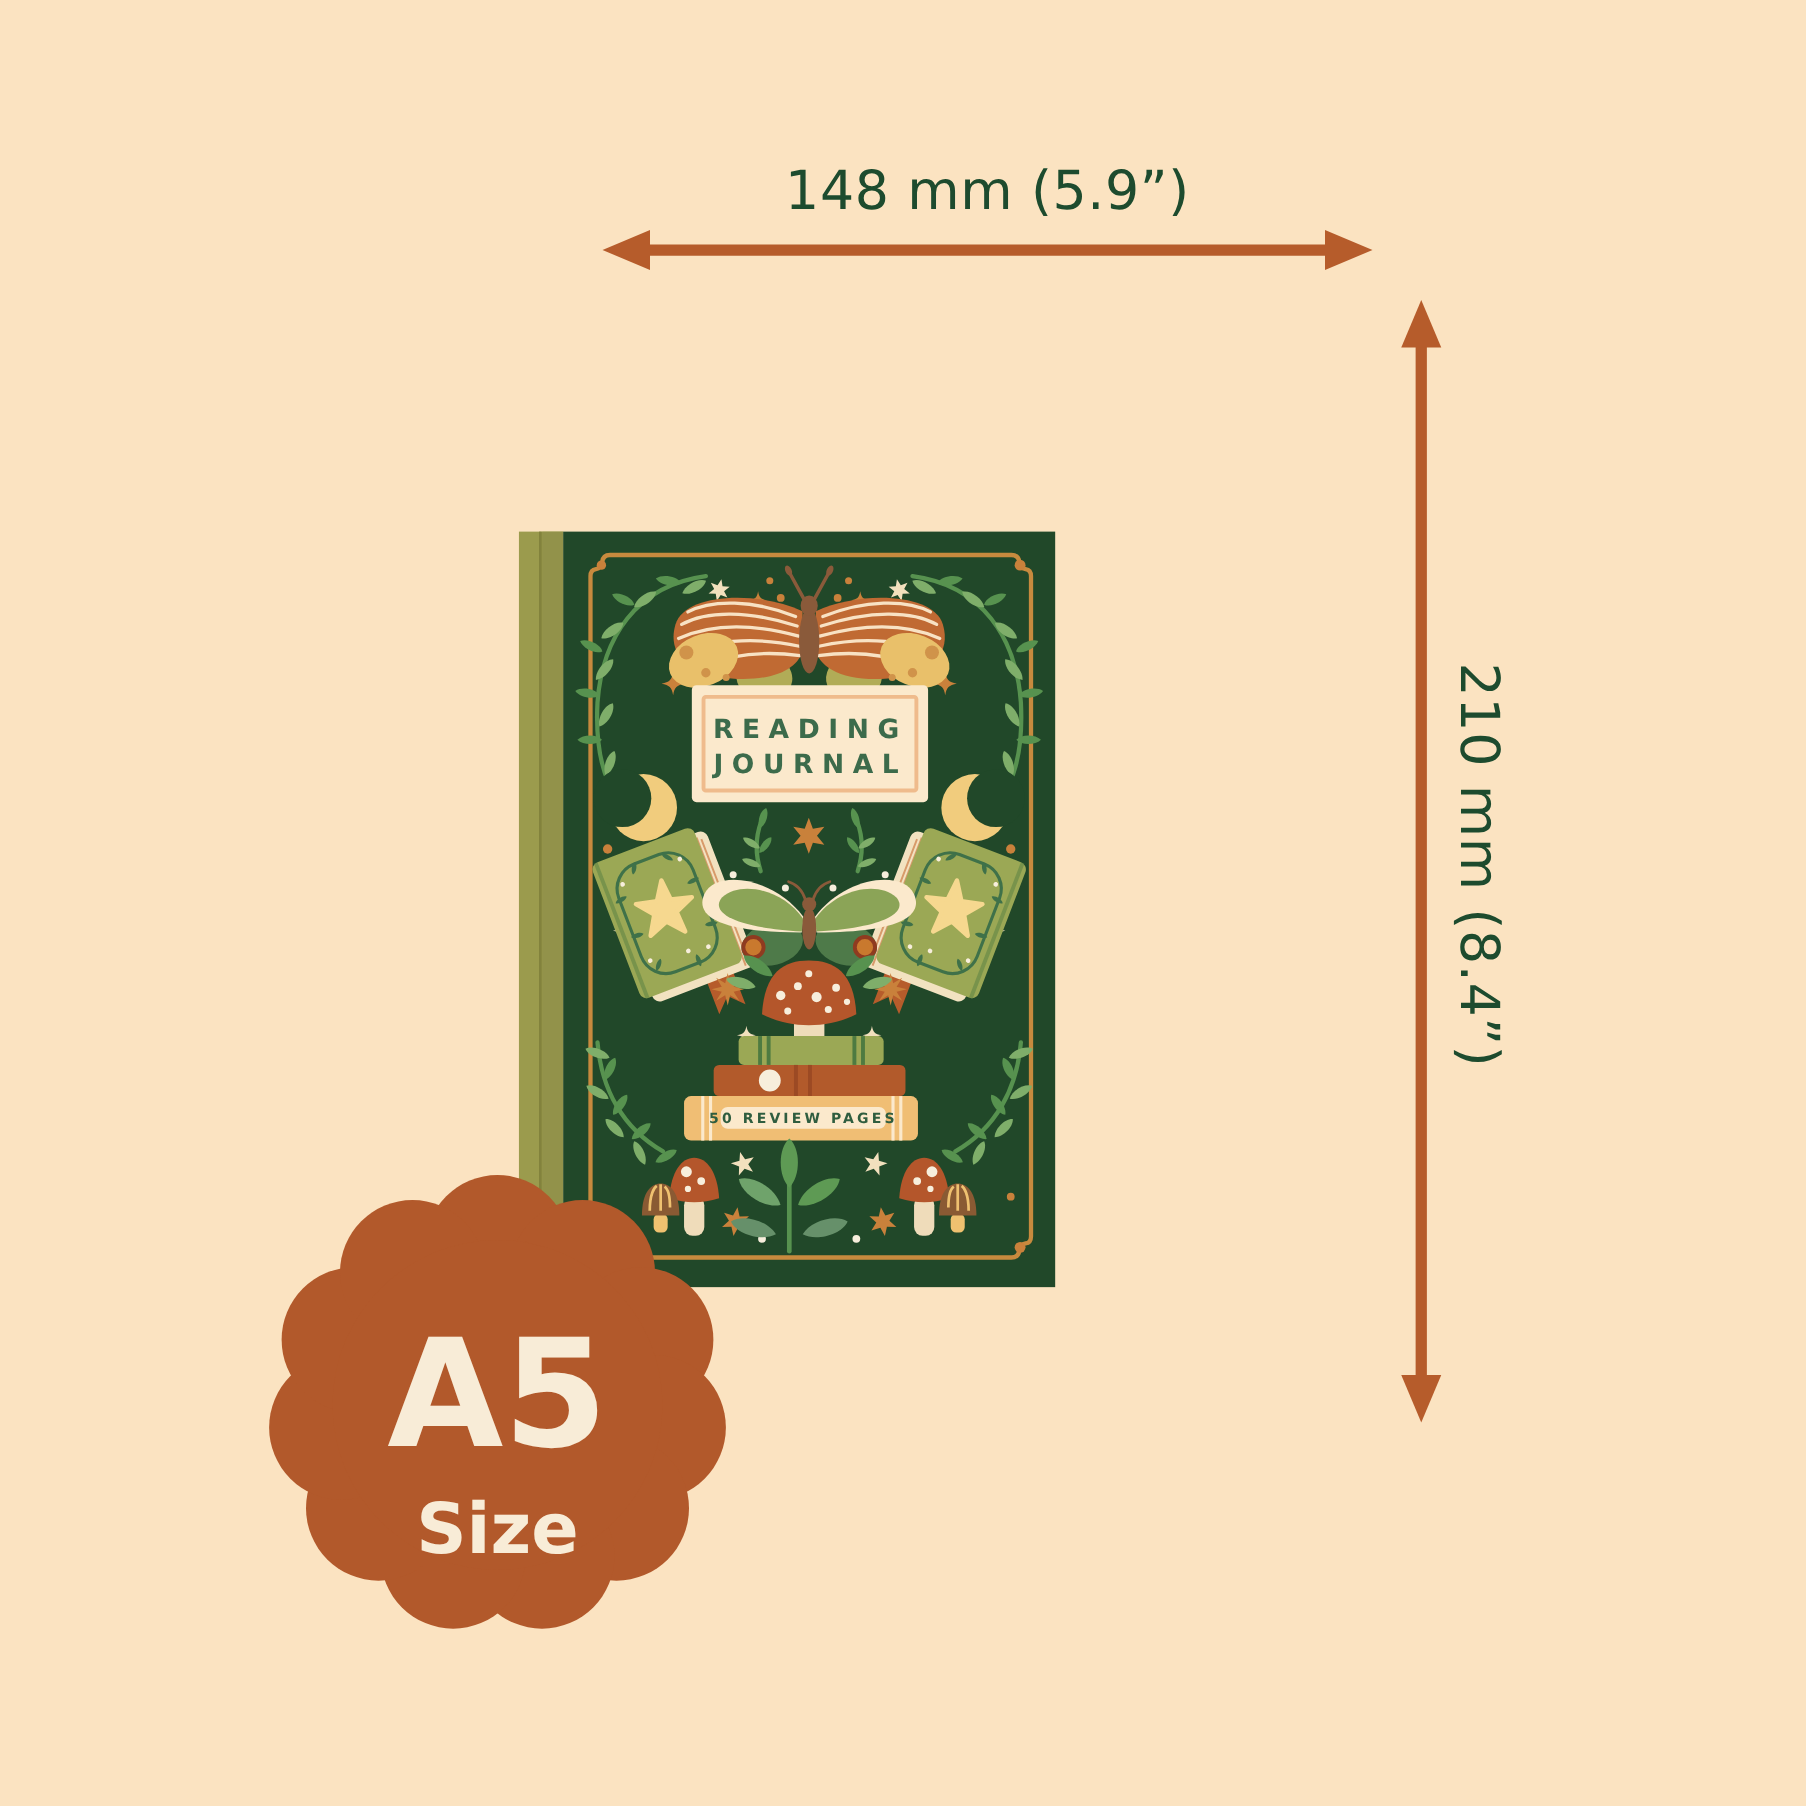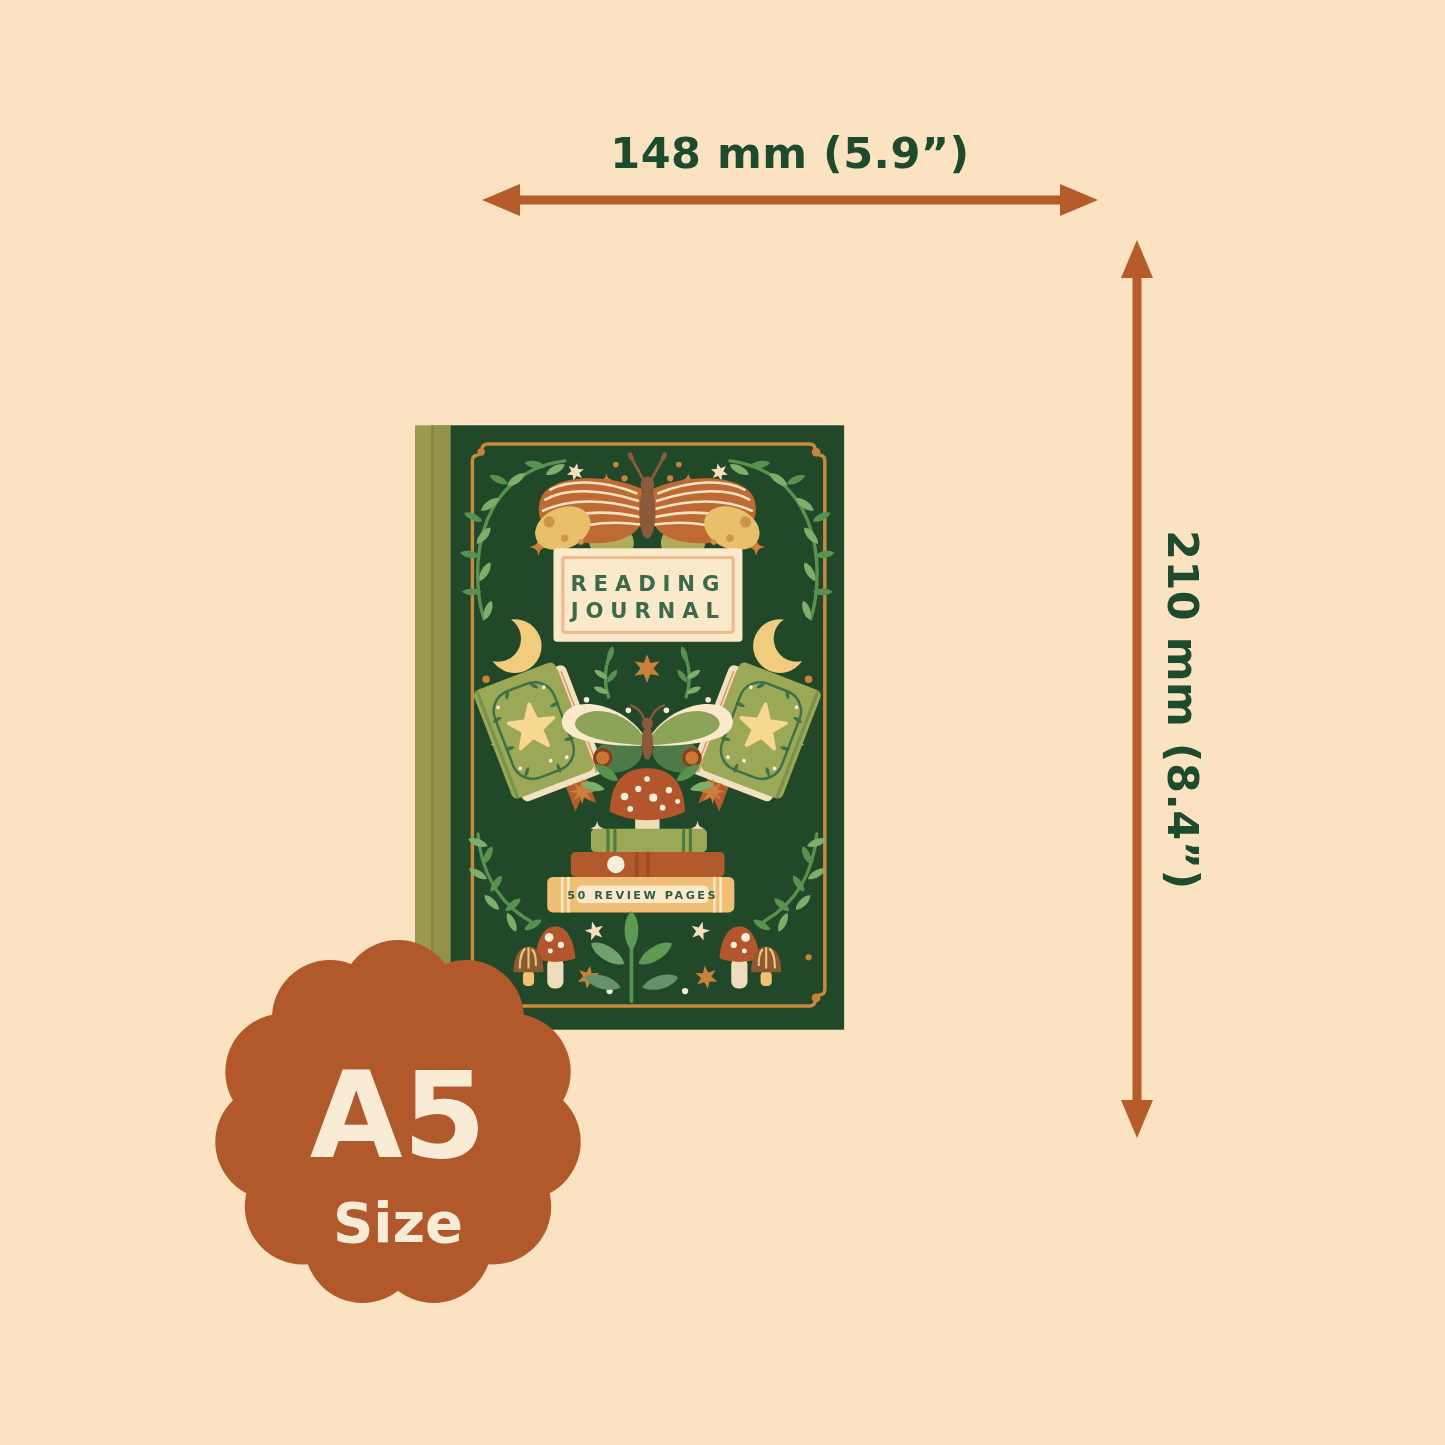--- a/index.html
+++ b/index.html
@@ -2,21 +2,21 @@
 <html style="--bg: #FBE3C1; --rust: #B65C2B; --badge: #B2592B; --badge_text: #F8ECD7; --dim_text: #1D4B2E; --cover: #214829; --spine: #9B9B4D; --spine_line: #82823D; --spine_shade: #92924A; --gold: #C78A3E; --gold_star: #C9813B; --cream: #F2E0BD; --cream_light: #FBE9CC; --dot_white: #F7EEDC; --box_border: #EFBB8C; --title_text: #3C6B4B; --moon: #F1CC7D; --vine1: #57924F; --vine2: #7FAE6A; --vine_dark: #3F7149; --leaf_bright: #5E9A54; --leaf_mid: #6FA36B; --leaf_sage: #66906A; --book_olive: #9BA855; --stripe_dark: #4E7B41; --rust_book: #B25A2B; --rust_dark: #9C4A24; --tan_book: #F0BE74; --label_text: #2F5D3F; --mush_cap: #B4562B; --mush_stem: #EFDCBA; --brown: #8A5A33; --tan: #EFC170; --body_brown: #8A5A3A; --wing_rust: #C06A33; --wing_olive: #B1AC57; --wing_tan: #E9C06A; --wing_dot: #D0934A; --bfly_green: #8BA457; --bfly_dark: #4E7A49; --eye_orange: #C9792E; --eye_ring: #8F3B20; --star_pale: #F6D88F; --page_edge: #F2E2C0; --page_line: #D89A6A;"><head>
 <meta charset="utf-8">
 <style>
   html,body{margin:0;padding:0;}
   .page{
     position:relative;width:1445px;height:1445px;overflow:hidden;
     background:var(--bg);
     font-family:"DejaVu Sans","Liberation Sans",sans-serif;
   }
   .dim-label{
-    position:absolute;color:var(--dim_text);font-weight:700;font-size:43px;
+    position:absolute;color:var(--dim_text);font-weight:400;font-size:43px;
     letter-spacing:.5px;
   }
   .width-label{left:450px;top:128px;width:680px;text-align:center;}
   .height-label{
     left:1158px;top:530px;height:420px;display:flex;align-items:center;
     writing-mode:vertical-rl;text-orientation:mixed;
   }
   .abs{position:absolute;}
   svg text{font-family:"DejaVu Sans","Liberation Sans",sans-serif;}
   .f-cream{fill:var(--cream)}

